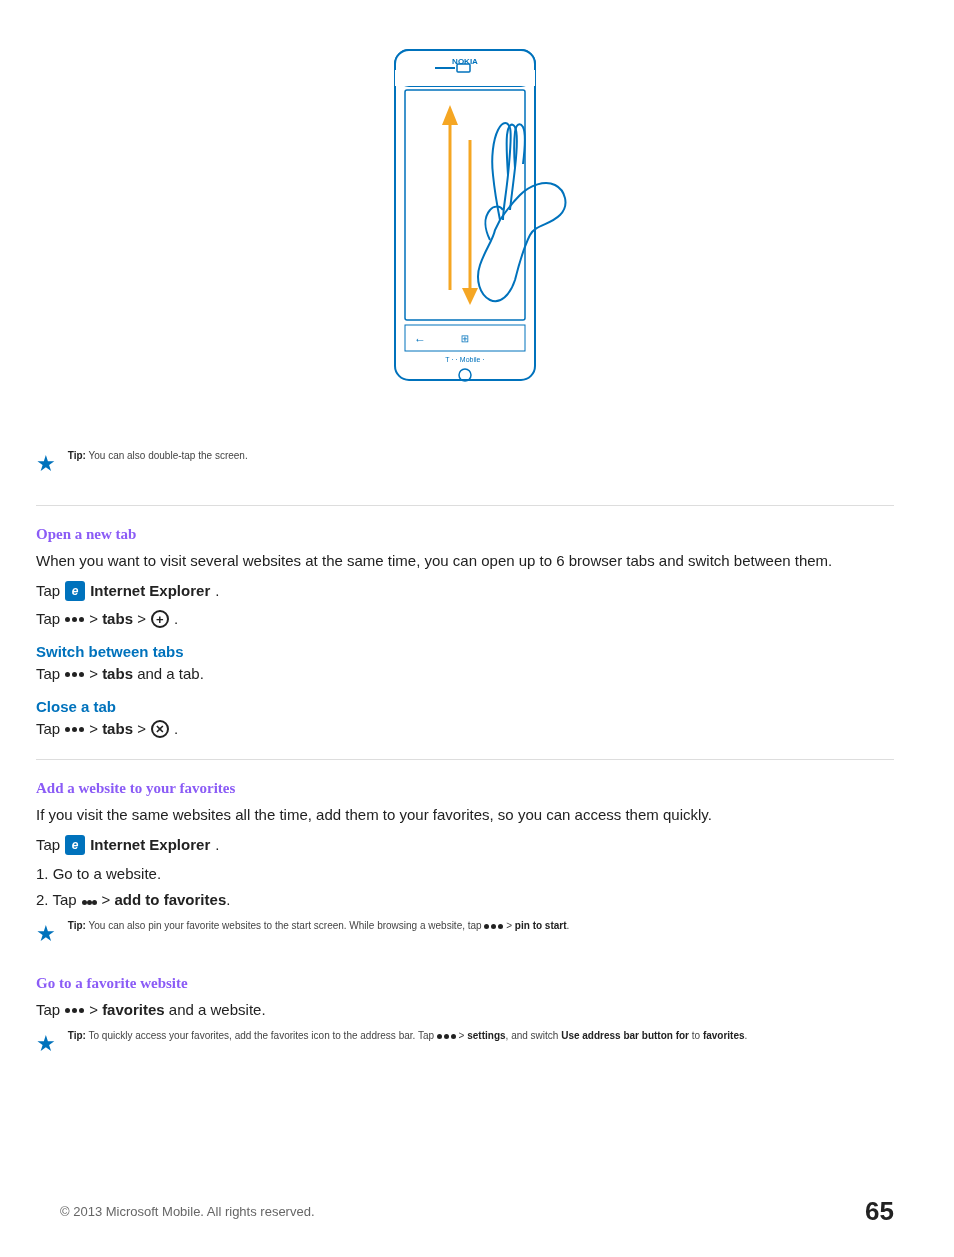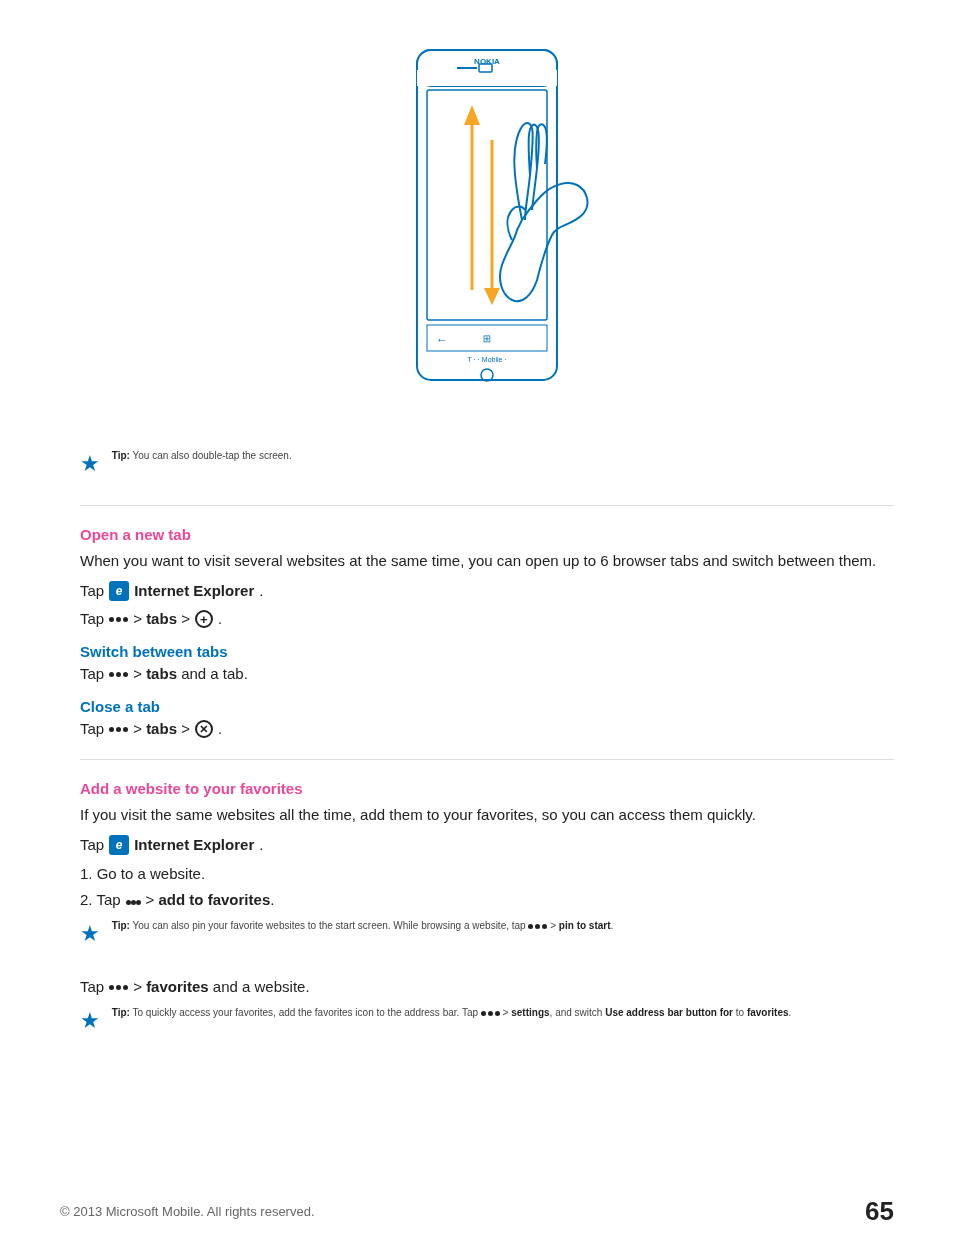--- a/index.html
+++ b/index.html
@@ -7,21 +7,21 @@
       width: 954px;
       min-height: 1257px;
       background: #ffffff;
       font-family: Arial, Helvetica, sans-serif;
       font-size: 15px;
       color: #222;
       position: relative;
     }
 
     .page-content {
-      padding: 30px 60px 60px 80px;
+      padding: 30px 60px 60px 36px;
     }
 
     
     .phone-illustration {
       display: flex;
       justify-content: center;
       margin-bottom: 30px;
       margin-top: 10px;
     }
 
@@ -45,25 +45,26 @@
       color: #444;
     }
 
     .tip-text strong {
       font-weight: bold;
       color: #222;
     }
 
     
     .section-heading {
-      color: #ec4899;
+      color: #8b5cf6;
       font-size: 15px;
       font-weight: bold;
       margin-bottom: 6px;
       margin-top: 20px;
+      font-family: Liberation Serif, serif;
     }
 
     .section-body {
       color: #222;
       font-size: 15px;
       line-height: 1.6;
       margin-bottom: 6px;
     }
 
     .tap-line {
@@ -318,20 +319,21 @@
           <span class="dot"></span>
             <span class="dot"></span>
             <span class="dot"></span>
         </span>
         <span> &gt; <strong>pin to start</strong>.</span>
       </span>
     </div>
   </div>
 
   <div style="margin-top:4px;">
+    <div class="section-heading">Go to a favorite website</div>
     <div class="tap-line">
       <span>Tap</span>
       <span class="dots">
         <span class="dot"></span>
           <span class="dot"></span>
           <span class="dot"></span>
       </span>
       <span>&gt; <strong>favorites</strong> and a website.</span>
     </div>
 

